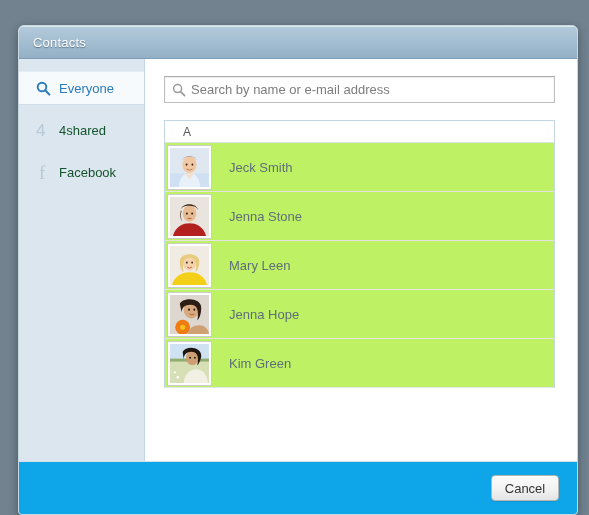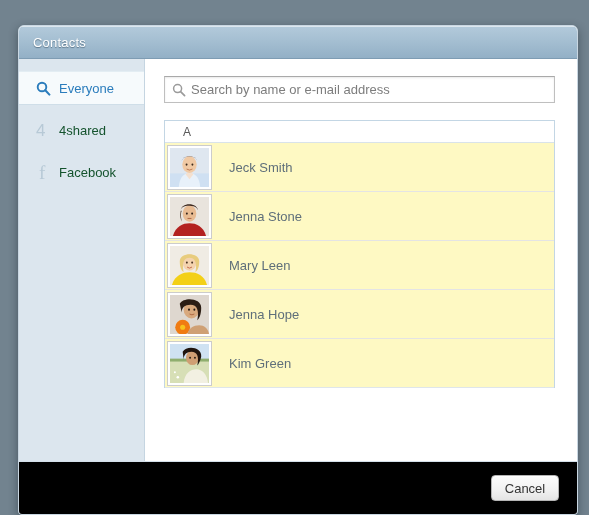--- a/index.html
+++ b/index.html
@@ -183,21 +183,21 @@
   }
   .group-head .g-letter {
     font-size: 12px;
     color: #5a5a5a;
   }
   .contact-row {
     height: 49px;
     display: flex;
     align-items: center;
     border-bottom: 1px solid #e4e4e4;
-    background: #fef9c3;
+    background: #bef264;
     box-sizing: border-box;
     cursor: pointer;
     padding-left: 2px;
   }
   .contact-row:last-child { border-bottom: 1px solid #dfe6ea; }
   .avatar {
     flex: 0 0 45px;
     width: 45px;
     height: 45px;
     border: 1px solid #cccccc;
@@ -215,21 +215,21 @@
   .contact-name {
     font-size: 13px;
     color: #5f6f7a;
     margin-left: 17px;
     white-space: nowrap;
   }
 
   
   #footer {
     flex: 0 0 53px;
-    background: #000000;
+    background: #0ea5e9;
     border-top: 1px solid #d4e0ea;
     display: flex;
     align-items: center;
     justify-content: flex-end;
     padding-right: 18px;
     box-sizing: border-box;
   }
   #cancel-button {
     width: 68px;
     height: 26px;

